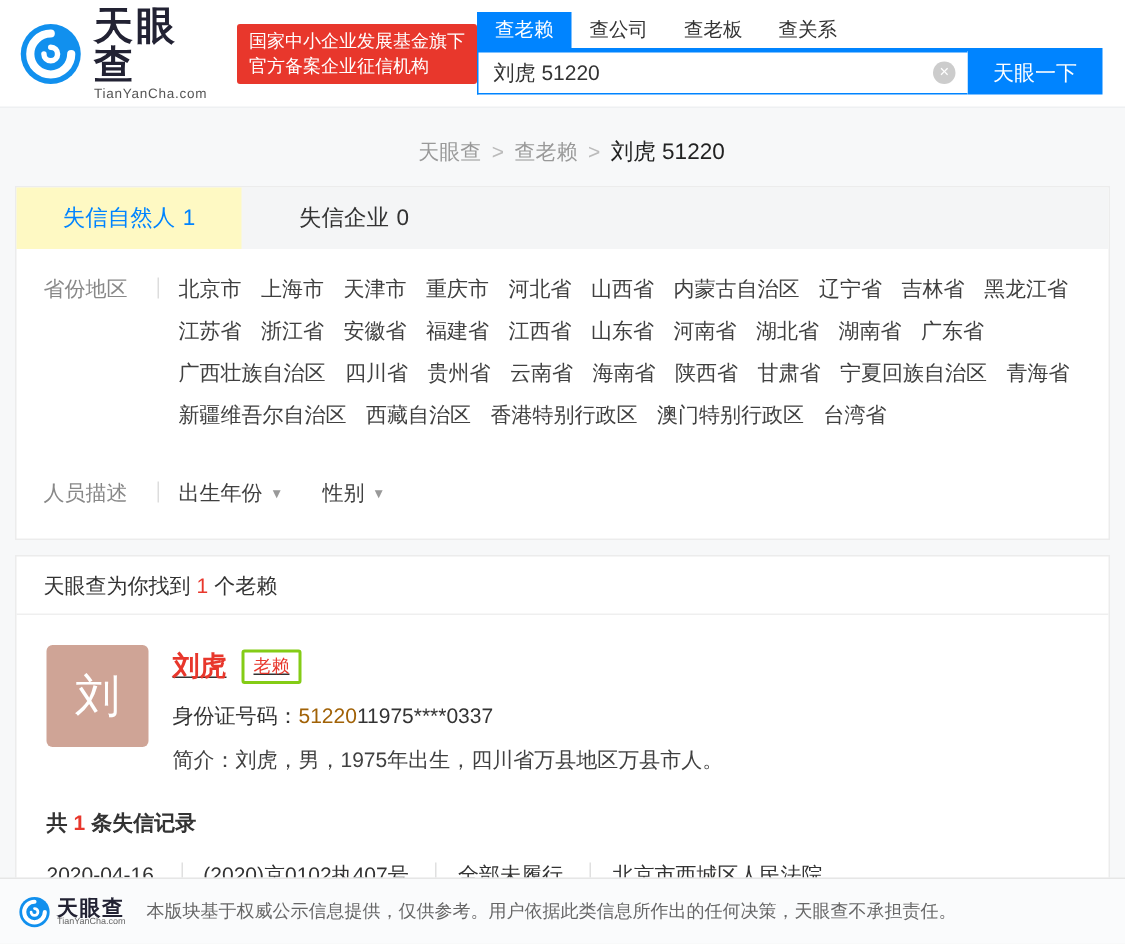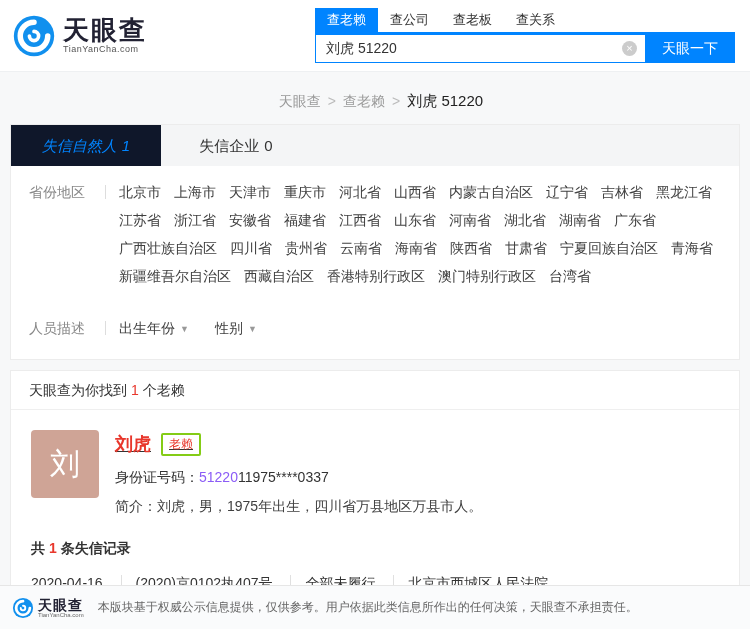--- a/index.html
+++ b/index.html
@@ -37,21 +37,21 @@
   .breadcrumb { margin:20px 0 13px 12px; font-size:14px; color:#999;text-align:center; }
   .bc-sep { margin:0 7px; color:#bbb; }
   .bc-item { cursor:pointer; }
   .bc-item.current { color:#222; font-size:15px; cursor:default; }
   
   .card { background:#fff; border:1px solid #ececec; margin:0 10px; }
   
   .rtabs { display:flex; background:#f4f5f6; }
   .rtab { width:150px; text-align:center; line-height:41px; height:41px; font-size:15px;
     color:#333; cursor:pointer; }
-  .rtab.active { background:#0f172a; color:#0084ff;font-style:italic; }
+  .rtab.active { background:#fef9c3; color:#0084ff; }
   .rtab-cnt { margin-left:5px; }
   
   .filter-content { padding:12px 16px 16px 18px; }
   .filter-row { display:flex; }
   .flabel { width:60px; color:#888; line-height:28px; flex-shrink:0; }
   .vdiv { width:1px; height:14px; background:#ddd; margin:7px 13px 0 16px; flex-shrink:0; }
   .fvalues { flex:1; }
   .region-row { display:flex; line-height:28px; white-space:nowrap; }
   .region-link { margin-right:13px; color:#404040; cursor:pointer; }
   .person-filter-row { margin-top:24px; }
@@ -66,21 +66,21 @@
   .summary-cnt { margin:0 4px; }
   .person { display:flex; padding:20px 18px 0 20px; }
   .avatar { width:68px; height:68px; background:#cfa496; border-radius:4px; color:#fff;
     font-size:30px; display:flex; align-items:center; justify-content:center; flex-shrink:0; }
   .pinfo { margin-left:16px; padding-top:2px; }
   .name-row { display:flex; align-items:center;text-decoration:underline; }
   .pname { font-size:18px; font-weight:bold; color:#e8372c; cursor:pointer; }
   .ptag { margin-left:10px; border:2px solid #84cc16; color:#e8372c; font-size:12px;
     padding:1px 6px; border-radius:2px; }
   .id-row { margin-top:13px; color:#333; }
-  .id-hl { color:#8b5cf6; }
+  .id-hl { color:#a16207; }
   .intro-row { margin-top:11px; color:#404040; }
   .rec-summary { margin:24px 0 0 20px; font-weight:bold; color:#333; }
   .rec-summary .red { margin:0 4px; }
   .record-row { margin:17px 0 26px 20px; color:#333; }
   .record-row span + span { border-left:1px solid #e0e0e0; padding-left:14px; margin-left:14px; }
   
   .footer { position:absolute; bottom:0; left:0; width:750px; background:#fafbfc;
     border-top:1px solid #e6e6e6; height:44px; display:flex; align-items:center;
     padding-left:12px; }
   .flogo { display:flex; align-items:center; }
@@ -97,20 +97,24 @@
     <svg width="44" height="44" viewBox="0 0 48 48">
       <circle cx="24" cy="24" r="22" fill="#1190ee"></circle>
       <path d="M24 9 a15 15 0 1 0 15 15" stroke="#fff" stroke-width="6" fill="none" stroke-linecap="round"></path>
       <path d="M24 19 a5 5 0 1 1 -5 5" stroke="#fff" stroke-width="4" fill="none" stroke-linecap="round"></path>
     </svg>
     <div class="logo-txt">
       <div class="logo-name">天眼查</div>
       <div class="logo-sub">TianYanCha.com</div>
     </div>
   </div>
+  <div class="gov-badge">
+    <div>国家中小企业发展基金旗下</div>
+    <div>官方备案企业征信机构</div>
+  </div>
   <div class="search-block">
     <div class="stabs">
 
         <span class="stab active">查老赖</span>
 
         <span class="stab">查公司</span>
 
         <span class="stab">查老板</span>
 
         <span class="stab">查关系</span>

